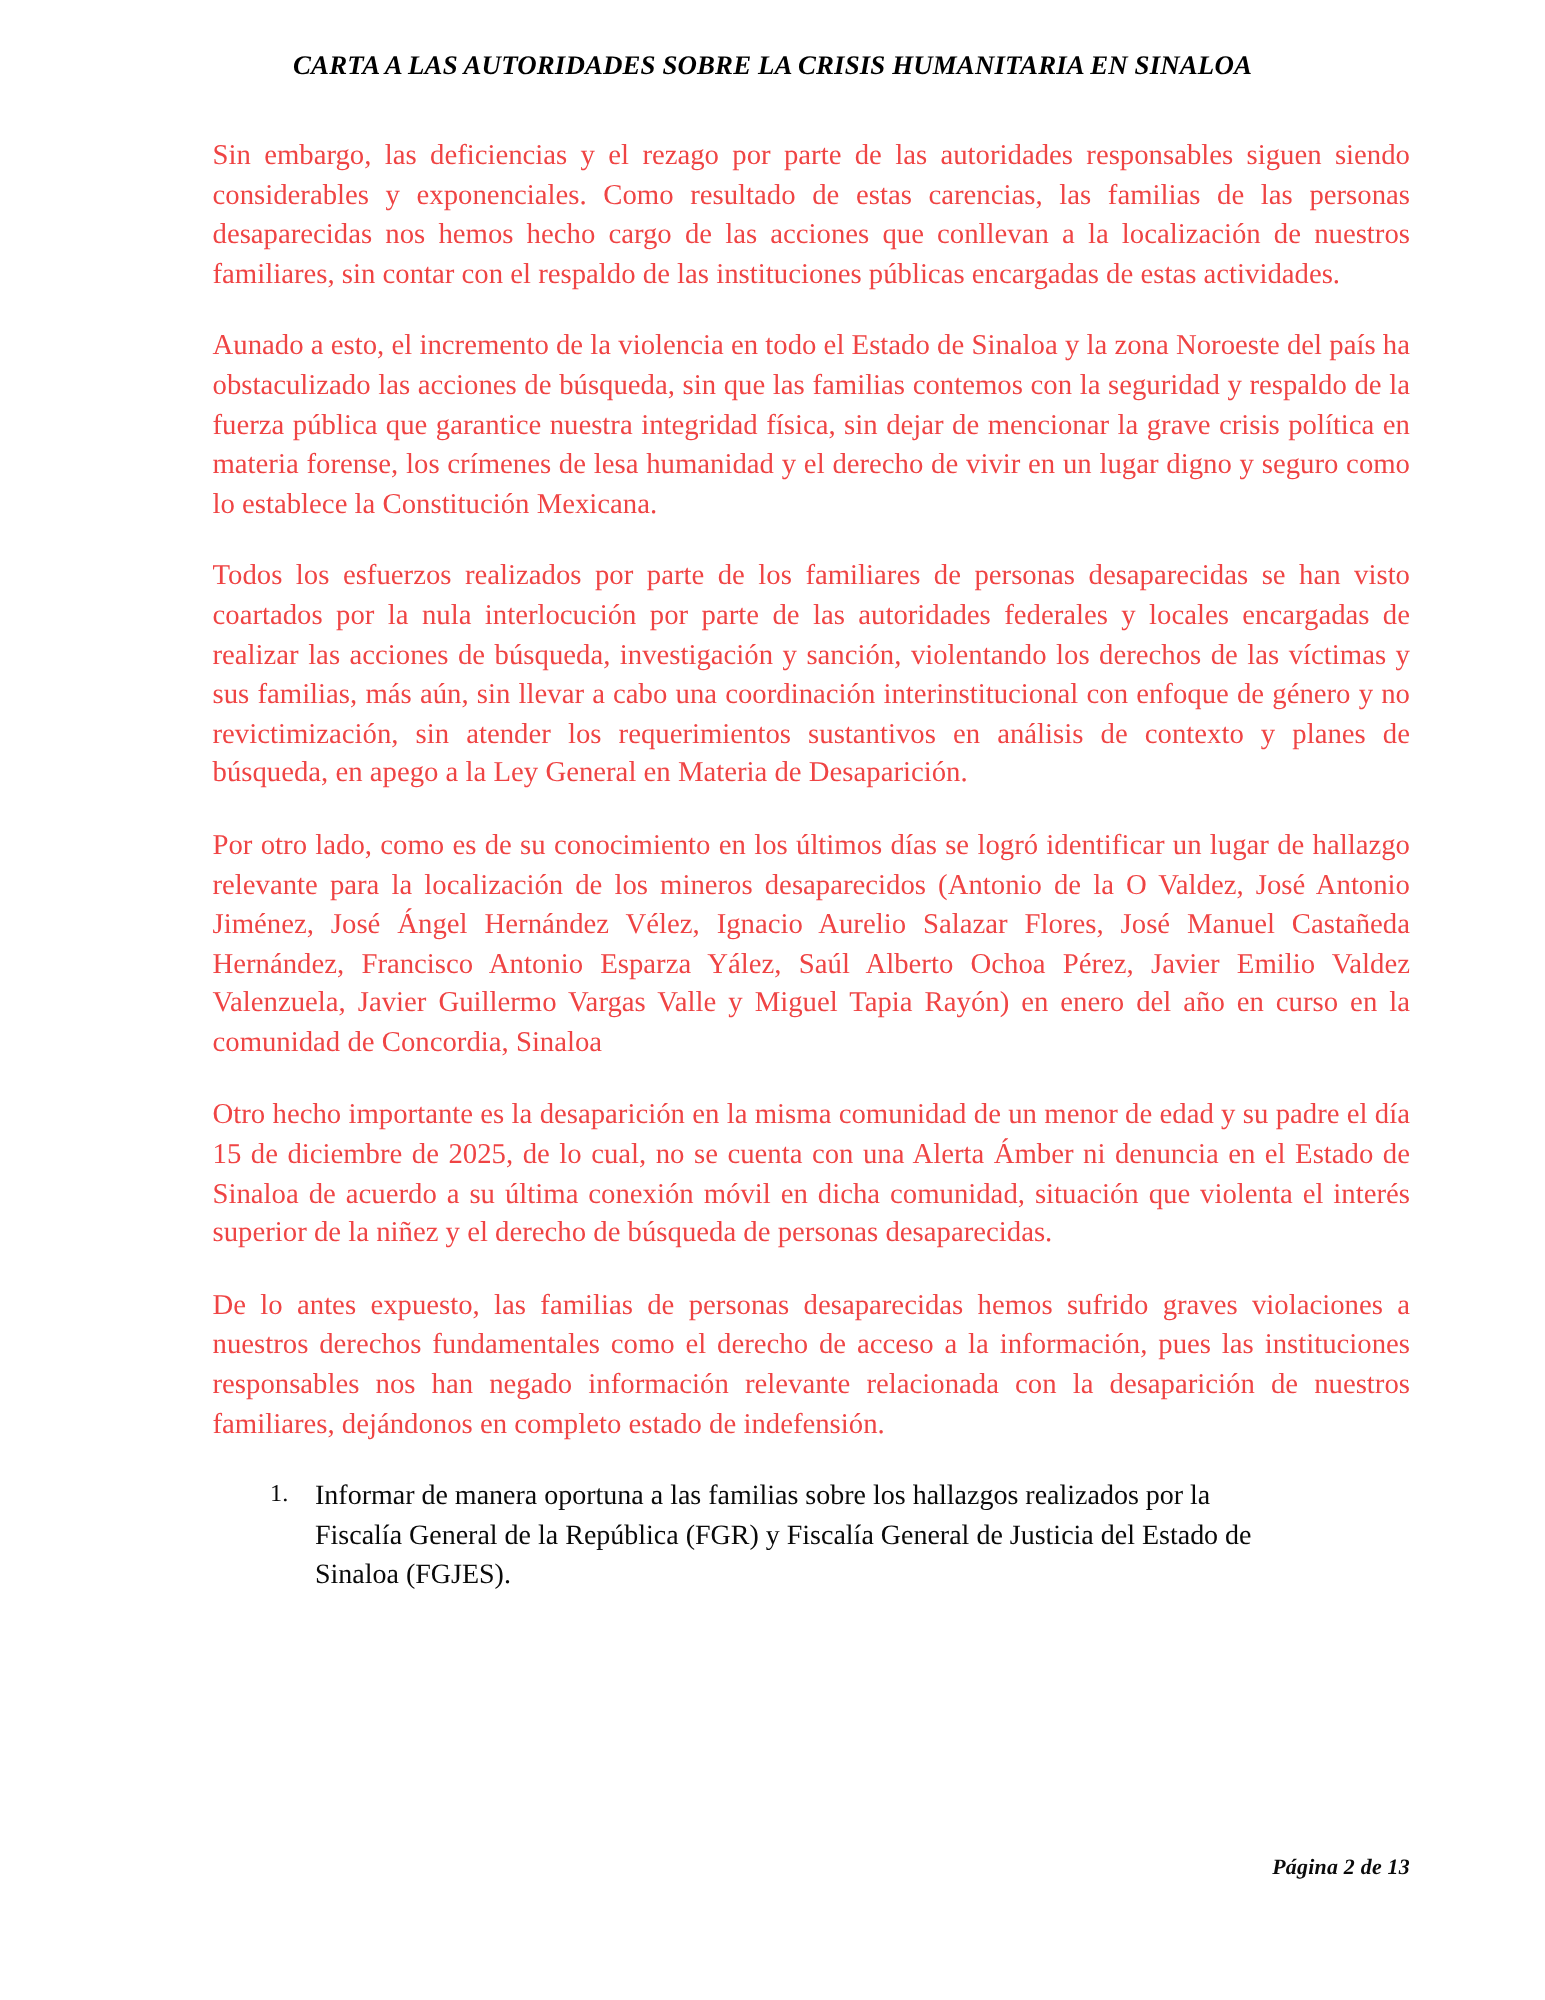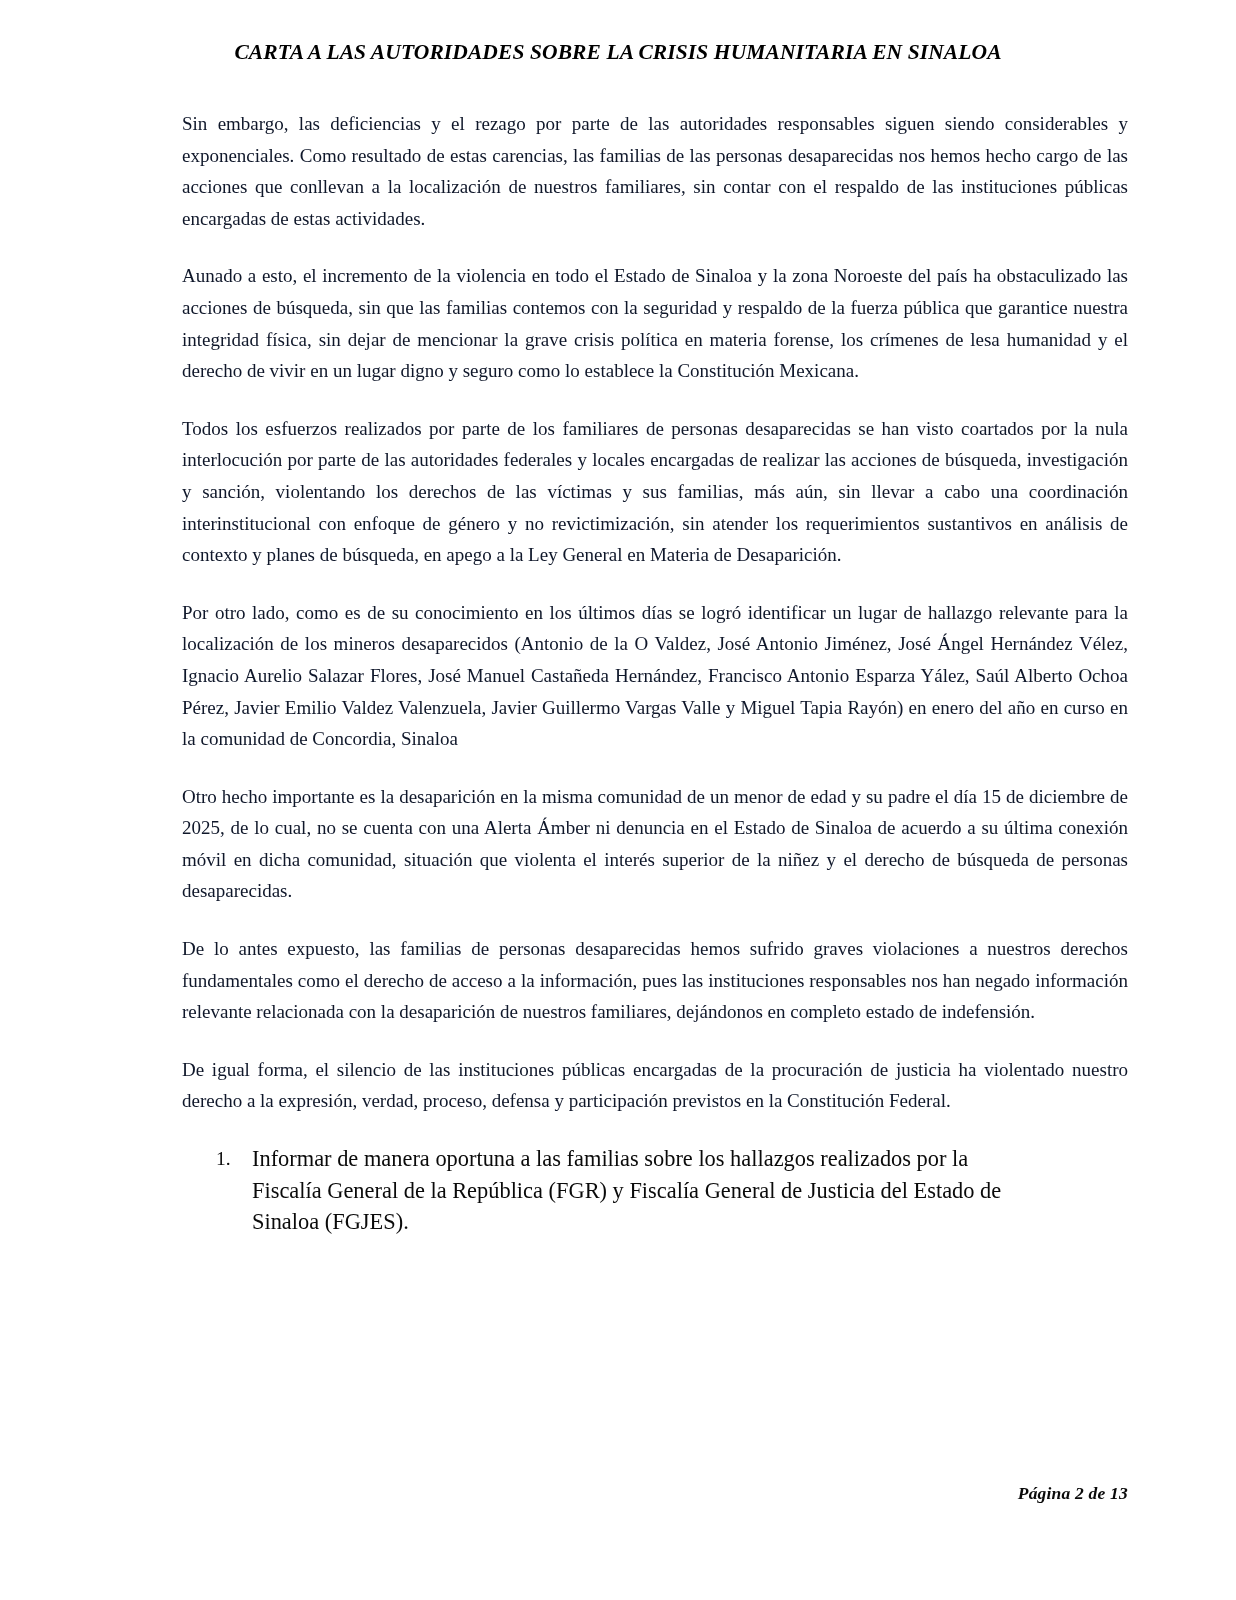--- a/index.html
+++ b/index.html
@@ -39,27 +39,27 @@
 
   
   .content {
     position: absolute;
     top: 108px;
     left: 170px;
     width: 958px;
   }
 
   p.para {
-    margin: 0 0 26px 12px;
-    font-size: 19px;
+    margin: 0 0 26px 0;
+    font-size: 23px;
     line-height: 31.6px;
     text-align: justify;
     text-justify: inter-word;
     hyphens: none;
-    color: #0f172a;
+    color: #ef4444;
   }
   p.para.no-justify-last {
     text-align-last: left;
   }
 
   
   ol.request-list {
     margin: 0;
     padding: 0;
     list-style: none;
@@ -117,21 +117,20 @@
     <p class="para">Aunado a esto, el incremento de la violencia en todo el Estado de Sinaloa y la zona Noroeste del país ha obstaculizado las acciones de búsqueda, sin que las familias contemos con la seguridad y respaldo de la fuerza pública que garantice nuestra integridad física, sin dejar de mencionar la grave crisis política en materia forense, los crímenes de lesa humanidad y el derecho de vivir en un lugar digno y seguro como lo establece la Constitución Mexicana.</p>
 
     <p class="para">Todos los esfuerzos realizados por parte de los familiares de personas desaparecidas se han visto coartados por la nula interlocución por parte de las autoridades federales y locales encargadas de realizar las acciones de búsqueda, investigación y sanción, violentando los derechos de las víctimas y sus familias, más aún, sin llevar a cabo una coordinación interinstitucional con enfoque de género y no revictimización, sin atender los requerimientos sustantivos en análisis de contexto y planes de búsqueda, en apego a la Ley General en Materia de Desaparición.</p>
 
     <p class="para">Por otro lado, como es de su conocimiento en los últimos días se logró identificar un lugar de hallazgo relevante para la localización de los mineros desaparecidos (Antonio de la O Valdez, José Antonio Jiménez, José Ángel Hernández Vélez, Ignacio Aurelio Salazar Flores, José Manuel Castañeda Hernández, Francisco Antonio Esparza Yález, Saúl Alberto Ochoa Pérez, Javier Emilio Valdez Valenzuela, Javier Guillermo Vargas Valle y Miguel Tapia Rayón) en enero del año en curso en la comunidad de Concordia, Sinaloa</p>
 
     <p class="para">Otro hecho importante es la desaparición en la misma comunidad de un menor de edad y su padre el día 15 de diciembre de 2025, de lo cual, no se cuenta con una Alerta Ámber ni denuncia en el Estado de Sinaloa de acuerdo a su última conexión móvil en dicha comunidad, situación que violenta el interés superior de la niñez y el derecho de búsqueda de personas desaparecidas.</p>
 
     <p class="para">De lo antes expuesto, las familias de personas desaparecidas hemos sufrido graves violaciones a nuestros derechos fundamentales como el derecho de acceso a la información, pues las instituciones responsables nos han negado información relevante relacionada con la desaparición de nuestros familiares, dejándonos en completo estado de indefensión.</p>
 
-    <p class="para">De igual forma, el silencio de las instituciones públicas encargadas de la procuración de justicia ha violentado nuestro derecho a la expresión, verdad, proceso, defensa y participación previstos en la Constitución Federal.</p>
 
 
     <ol class="request-list">
       <li>
         <span class="marker">1.</span>
         <span class="item-text">Informar de manera oportuna a las familias sobre los hallazgos realizados por la Fiscalía General de la República (FGR) y Fiscalía General de Justicia del Estado de Sinaloa (FGJES).</span>
       </li>
     </ol>
 
   </div>

